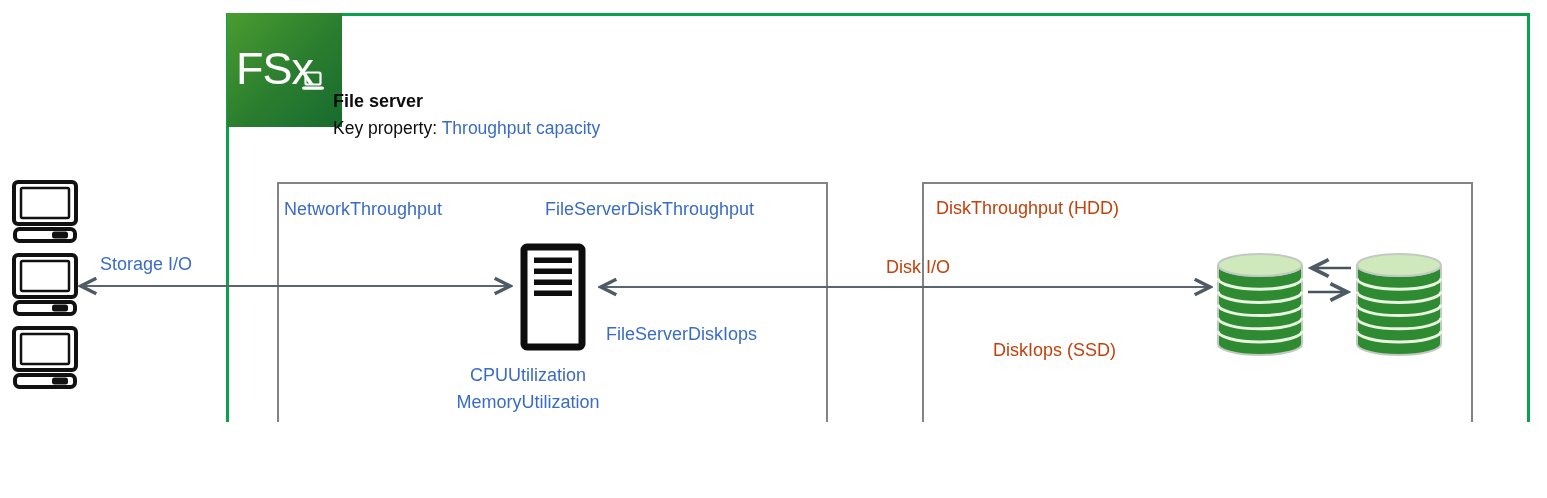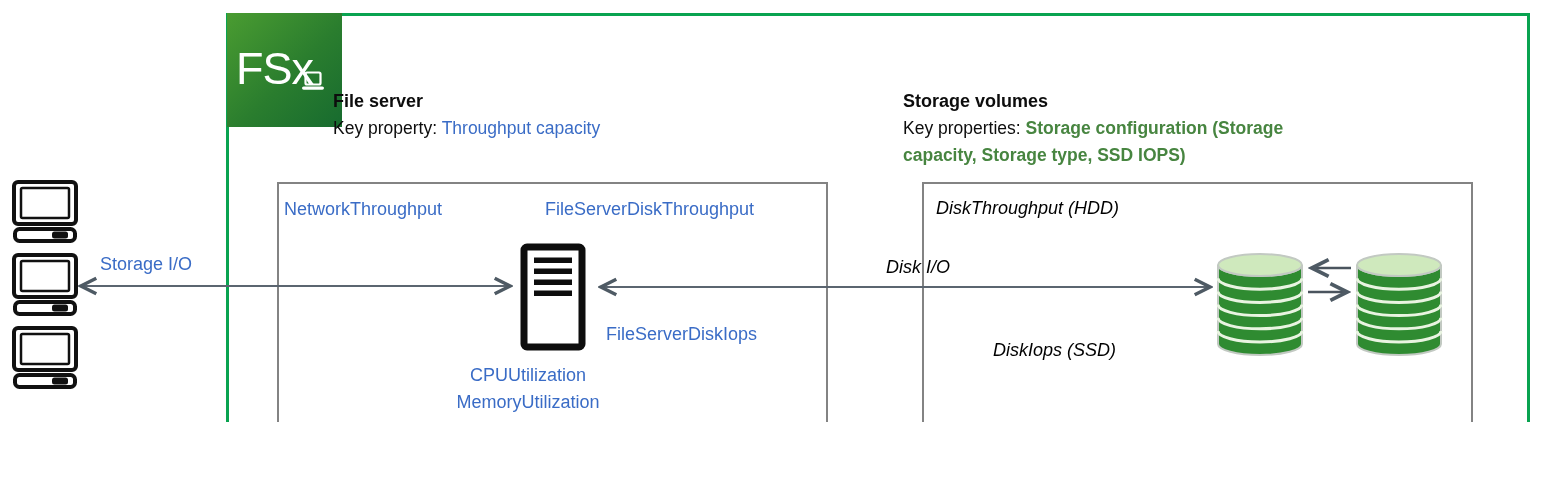--- a/index.html
+++ b/index.html
@@ -18,21 +18,21 @@
   .logo-text{
     position:absolute;left:9px;top:33px;font-size:45px;line-height:45px;
     color:#ffffff;letter-spacing:-1px;font-weight:400;
   }
   .logo-laptop{position:absolute;left:73px;top:58px;}
   .hdr{position:absolute;text-align:left;line-height:27px;font-size:17.5px;}
   .hdr-fs{left:333px;top:88px;width:450px;}
   .hdr-sv{left:903px;top:88px;width:420px;}
   .hdr-title{font-weight:bold;font-size:18px;}
   .blue{color:#3a6cc6;}
-  .green{color:#000000;font-style:italic;}
+  .green{color:#c2410c;}
   .bold{font-weight:normal;}
   .hdr-green-val{color:#478540;font-weight:bold;}
   .inner-box{
     position:absolute;top:182px;width:551px;height:283px;
     border:2px solid #838383;box-sizing:border-box;background:#ffffff;
   }
   .fs-box{left:277px;}
   .sv-box{left:922px;}
   .lbl{position:absolute;font-size:18px;line-height:21px;white-space:nowrap;}
   .lbl-center{text-align:center;}
@@ -51,24 +51,20 @@
       <rect x="5.5" y="1.5" width="15" height="12" rx="1.5" fill="none" stroke="#ffffff" stroke-width="2.2"></rect>
       <rect x="2" y="15.4" width="22" height="3.4" rx="1.7" fill="#ffffff"></rect>
     </svg>
   </div>
 
   <div class="hdr hdr-fs">
     <div class="hdr-title">File server</div>
     <div><span>Key property: </span><span class="blue bold">Throughput capacity</span></div>
   </div>
 
-  <div class="hdr hdr-sv">
-    <div class="hdr-title">Storage volumes</div>
-    <div><span>Key properties: </span><span class="hdr-green-val">Storage configuration (Storage capacity, Storage type, SSD IOPS)</span></div>
-  </div>
 
   <div class="inner-box fs-box"></div>
   <div class="inner-box sv-box"></div>
 
   <svg class="overlay" width="1547" height="498" viewBox="0 0 1547 498">
     <defs>
       <marker id="ah" viewBox="0 0 10 10" refX="8" refY="5" markerWidth="10" markerHeight="10" orient="auto-start-reverse">
         <path d="M1.5 1.5 L8.5 5 L1.5 8.5" fill="none" stroke="#4e5a64" stroke-width="1.6"></path>
       </marker>
     </defs>

